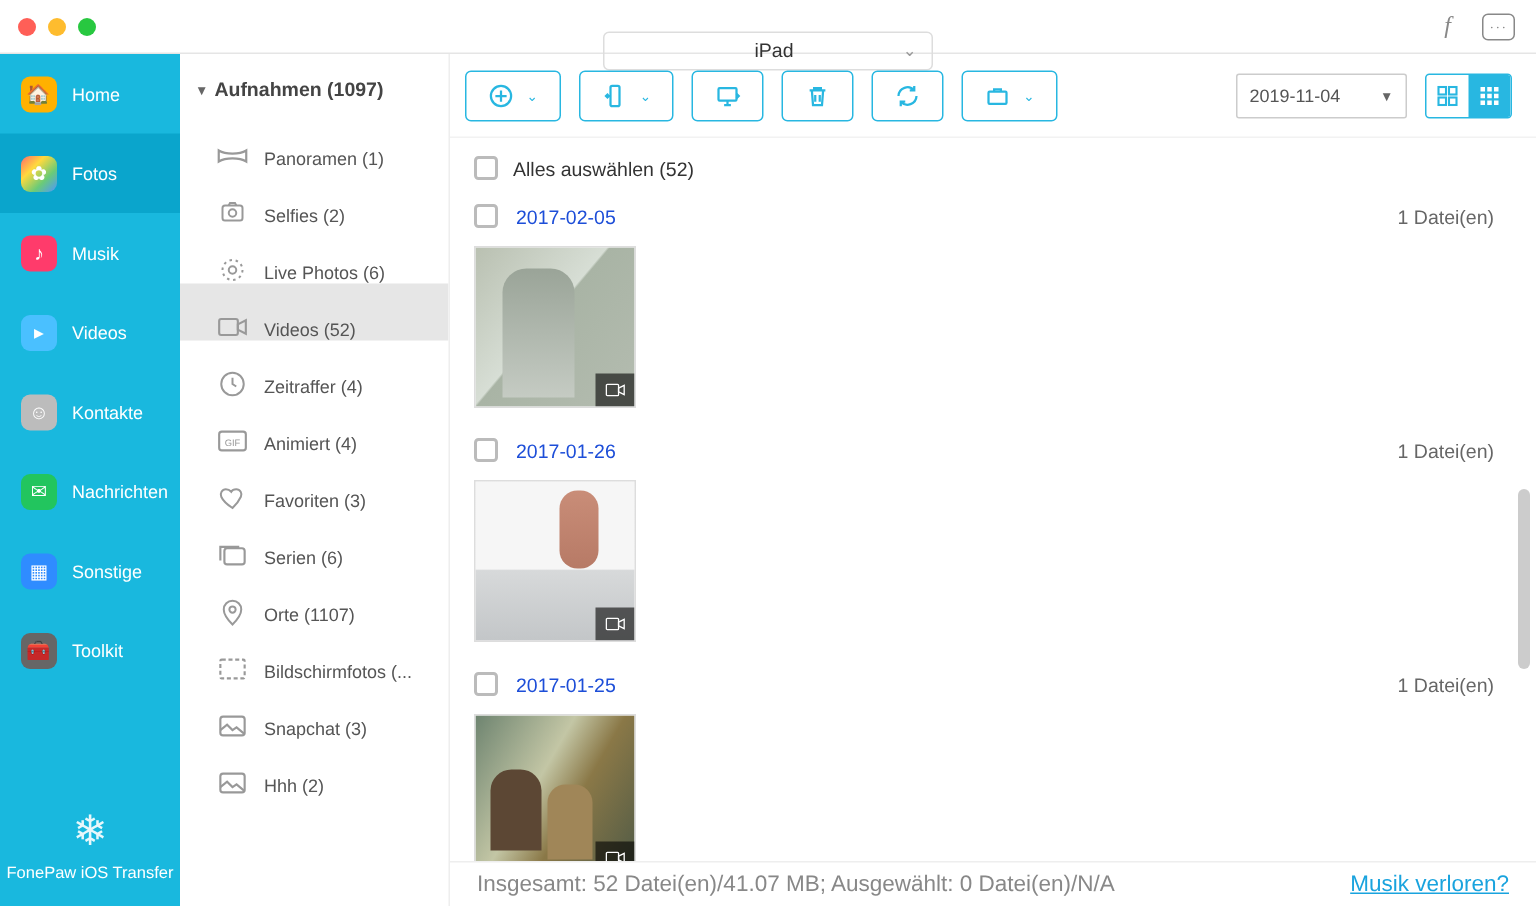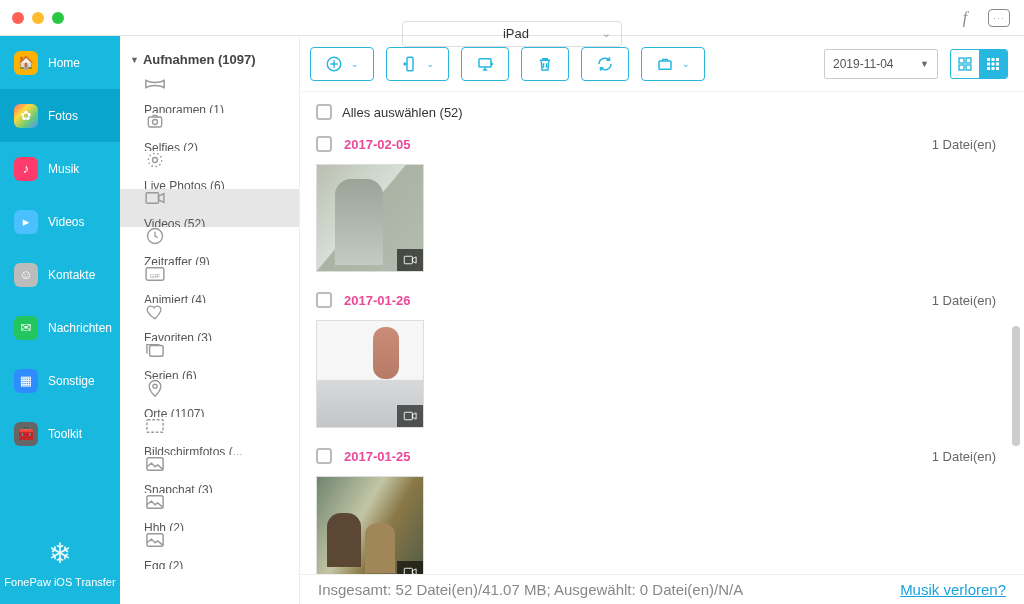--- a/index.html
+++ b/index.html
@@ -22,21 +22,21 @@
 .ic-home { background: #ffb100; } .ic-fotos { background: linear-gradient(135deg,#ff6b6b,#ffd93d,#6bcb77,#4d96ff); }
 .ic-musik { background: #ff3b6b; } .ic-videos { background: #4ac0ff; }
 .ic-kontakte { background: #bcbcbc; } .ic-msg { background: #22c55e; }
 .ic-sonstige { background: #2f8cff; } .ic-toolkit { background: #666; }
 .sidebar-bottom { margin-top: auto; text-align: center; padding: 14px 0 16px; font-size: 11px; }
 .snowflake { font-size: 28px; opacity: .9; display: block; margin-bottom: 6px; }
 
 .subnav { width: 180px; border-right: 1px solid #eee; overflow-y: auto; padding-top: 8px; }
 .subnav-head { display: flex; align-items: center; gap: 4px; padding: 8px 10px; font-weight: bold; color: #444; cursor: pointer; }
 .subnav-head .tri { font-size: 9px; color: #666; }
-.cat-item { display: flex; align-items: flex-start; gap: 10px; padding: 0 10px 0 24px; height: 38px; color: #555; cursor: pointer; font-size: 12px; flex-direction: column; }
+.cat-item { display: flex; align-items: flex-end; gap: 10px; padding: 0 10px 0 24px; height: 38px; color: #555; cursor: pointer; font-size: 12px; }
 .cat-item.active { background: #e6e6e6; }
 .cat-ic { width: 22px; height: 18px; display: flex; align-items: center; justify-content: center; color: #999; font-size: 14px; }
 .cat-label { white-space: nowrap; overflow: hidden; text-overflow: ellipsis; flex: 1; }
 
 .main { flex: 1; display: flex; flex-direction: column; position: relative; }
 .toolbar { height: 56px; display: flex; align-items: center; gap: 12px; padding: 0 16px 0 10px; border-bottom: 1px solid #f2f2f2; }
 .tbtn { height: 34px; border: 1px solid #28b7e1; border-radius: 4px; background: #fff; display: flex; align-items: center; justify-content: center; padding: 0 14px; gap: 6px; color: #28b7e1; cursor: pointer; }
 .tbtn svg, .tbtn .glyph { width: 18px; height: 18px; display:flex; align-items:center; justify-content:center; }
 .tbtn .drop { font-size: 9px; margin-left: 2px; }
 .spacer { flex: 1; }
@@ -44,21 +44,21 @@
 .date-select .tri2 { margin-left: auto; font-size: 9px; color: #666; }
 .view-toggle { display: flex; border: 1px solid #28b7e1; border-radius: 3px; overflow: hidden; }
 .view-btn { width: 28px; height: 28px; display: flex; align-items: center; justify-content: center; cursor: pointer; color: #28b7e1; }
 .view-btn.active { background: #28b7e1; color: #fff; }
 
 .selectall-row { padding: 12px 16px 10px; display: flex; align-items: center; gap: 10px; }
 .cb { width: 16px; height: 16px; border: 2px solid #bbb; border-radius: 3px; background: #fff; cursor: pointer; flex-shrink: 0; }
 
 .content { flex: 1; overflow-y: auto; padding: 0 16px 10px; }
 .group-header { display: flex; align-items: center; gap: 12px; padding: 6px 0; }
-.group-title { font-weight: bold; color: #ec4899; }
+.group-title { font-weight: normal; color: #1d4ed8; }
 .group-count { margin-left: auto; color: #666; font-size: 13px; margin-right: 12px; }
 .thumbs { padding: 6px 0 14px; }
 .thumb { width: 108px; height: 108px; border: 1px solid #ddd; position: relative; overflow: hidden; }
 .vidmark { position: absolute; right: 0; bottom: 0; width: 26px; height: 22px; background: rgba(0,0,0,0.6); display: flex; align-items: center; justify-content: center; }
 .vidmark svg { width: 15px; height: 12px; fill: none; stroke: #fff; stroke-width: 1.4; }
 .scrollbar-fake { position: absolute; right: 4px; top: 290px; width: 8px; height: 120px; background: #ccc; border-radius: 4px; }
 
 .t1 { background: linear-gradient(130deg,#b9c0b1 0%,#d7ded5 45%,#a9b4a5 46%,#b4bcb0 100%); }
 .t1::before { content:""; position:absolute; left:18px; top:14px; width:48px; height:86px; background: linear-gradient(#9aa498,#c5cbc3); border-radius: 16px 16px 0 0; }
 .t2 { background: linear-gradient(#f6f6f6 0%,#f6f6f6 55%,#d7d9da 56%,#c3c6c8 100%); }
@@ -172,21 +172,21 @@
           </span>
           <span class="cat-label">Videos (52)</span>
         </div>
         <div class="cat-item">
           <span class="cat-ic">
             <svg viewBox="0 0 24 24" width="20" height="20" fill="none" stroke="#999" stroke-width="1.6">
               <circle cx="12" cy="12" r="9"></circle>
               <path d="M12 7v5l3 2"></path>
             </svg>
           </span>
-          <span class="cat-label">Zeitraffer (9)</span>
+          <span class="cat-label">Zeitraffer (4)</span>
         </div>
         <div class="cat-item">
           <span class="cat-ic">
             <svg viewBox="0 0 24 18" width="22" height="16" fill="none" stroke="#999" stroke-width="1.6">
               <rect x="2" y="2" width="20" height="14" rx="2"></rect>
               <text x="12" y="13" font-size="7" text-anchor="middle" fill="#999" stroke="none" font-family="Arial">GIF</text>
             </svg>
           </span>
           <span class="cat-label">Animiert (4)</span>
         </div>
@@ -234,29 +234,20 @@
           <span class="cat-label">Snapchat (3)</span>
         </div>
         <div class="cat-item">
           <span class="cat-ic">
             <svg viewBox="0 0 24 20" width="22" height="18" fill="none" stroke="#999" stroke-width="1.6">
               <rect x="3" y="3" width="18" height="14" rx="2"></rect>
               <path d="M3 13l5-4 4 4 3-2 6 5"></path>
             </svg>
           </span>
           <span class="cat-label">Hhh (2)</span>
-        </div>
-        <div class="cat-item">
-          <span class="cat-ic">
-            <svg viewBox="0 0 24 20" width="22" height="18" fill="none" stroke="#999" stroke-width="1.6">
-              <rect x="3" y="3" width="18" height="14" rx="2"></rect>
-              <path d="M3 13l5-4 4 4 3-2 6 5"></path>
-            </svg>
-          </span>
-          <span class="cat-label">Egg (2)</span>
         </div>
       </div>
   </div>
 
   <div class="main">
     <div class="toolbar">
       <div class="tbtn">
         <span class="glyph">
             <svg viewBox="0 0 24 24" fill="none" stroke="#28b7e1" stroke-width="2">
               <circle cx="12" cy="12" r="9"></circle>

